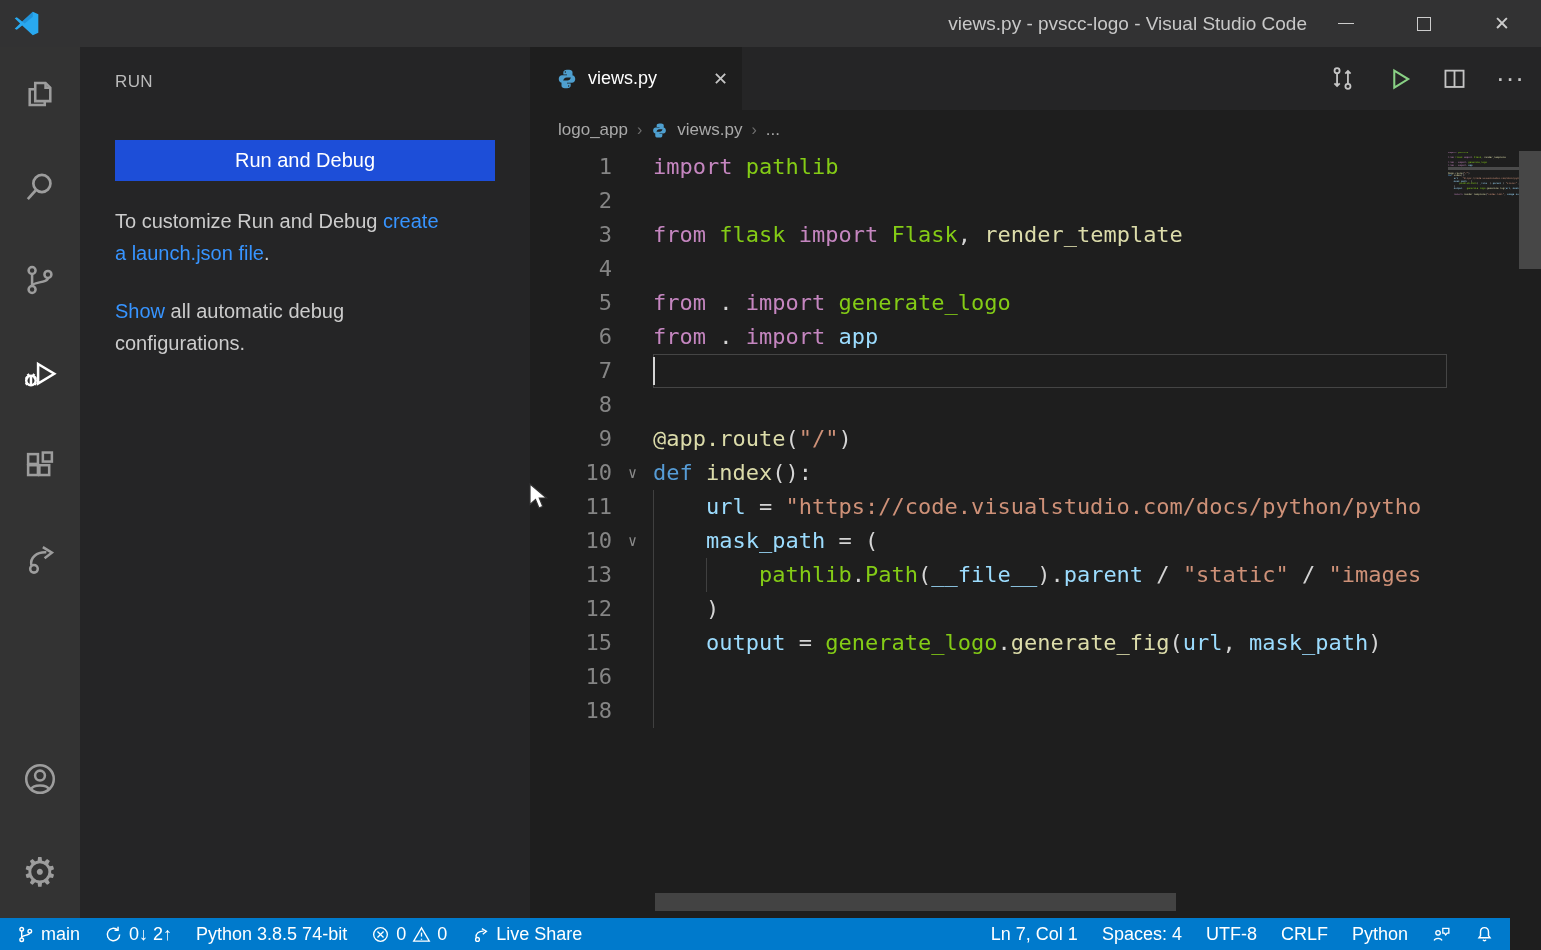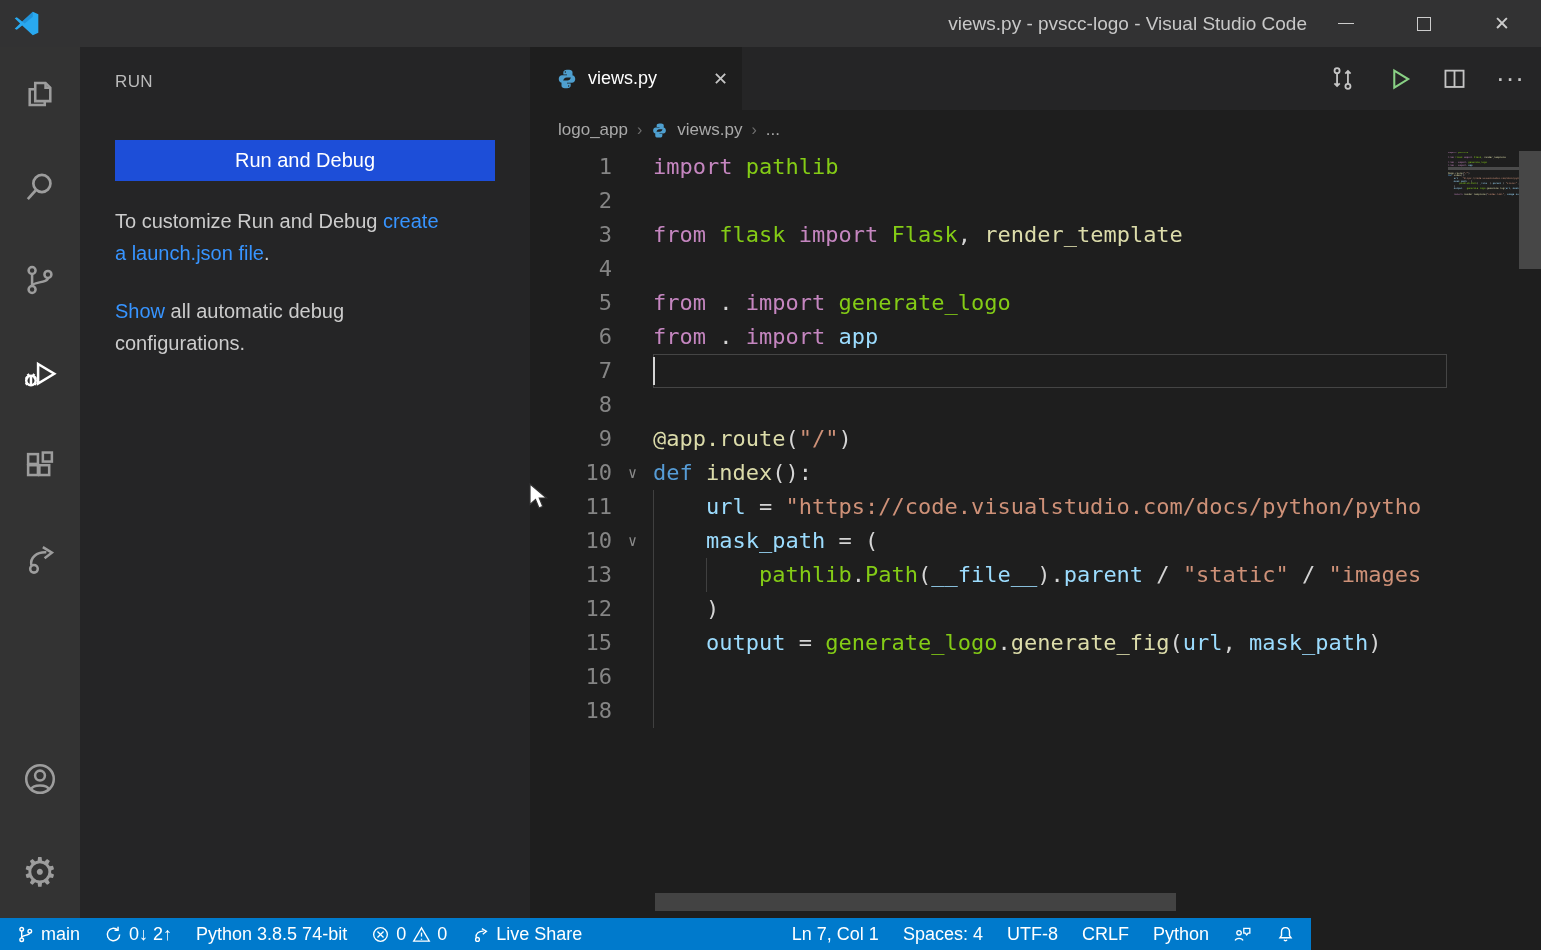--- a/index.html
+++ b/index.html
@@ -71,21 +71,21 @@
   
   .minimap { position:absolute; left:918px; top:105px; width:71px; height:740px; overflow:hidden; cursor:pointer; }
   .mrow { white-space:pre; font-family:"DejaVu Sans Mono", monospace; font-size:2.4px; line-height:2.6px; }
   .minimap-highlight { position:absolute; left:0; top:15px; width:71px; height:3px; background:rgba(255,255,255,.2); }
   .vscroll { position:absolute; left:989px; top:103px; width:22px; height:761px; }
   .vthumb { position:absolute; left:0; top:1px; width:22px; height:118px; background:rgba(121,121,121,.45); }
   .hscroll { position:absolute; left:0; top:846px; width:918px; height:18px; }
   .hthumb { position:absolute; left:125px; top:0; width:521px; height:18px; background:#434343; }
 
   
-  .statusbar { position:absolute; left:0; top:918px; width:1311px; height:32px; background:#007acc;
+  .statusbar { position:absolute; left:0; top:918px; width:1510px; height:32px; background:#007acc;
                color:#ffffff; display:flex; align-items:center; justify-content:space-between;
                font-size:18px; padding:0 16px;gap:12px; }
   .sb-group { display:flex; align-items:center; gap:24px; height:100%; }
   .sb-item { display:flex; align-items:center; gap:6px; white-space:nowrap; cursor:pointer; height:100%; }
   .sb-item svg { width:19px; height:19px; display:block; }
 
   
   .mouse { position:absolute; left:528px; top:483px; width:26px; height:28px; z-index:50; pointer-events:none; }
 </style>
 </head>

